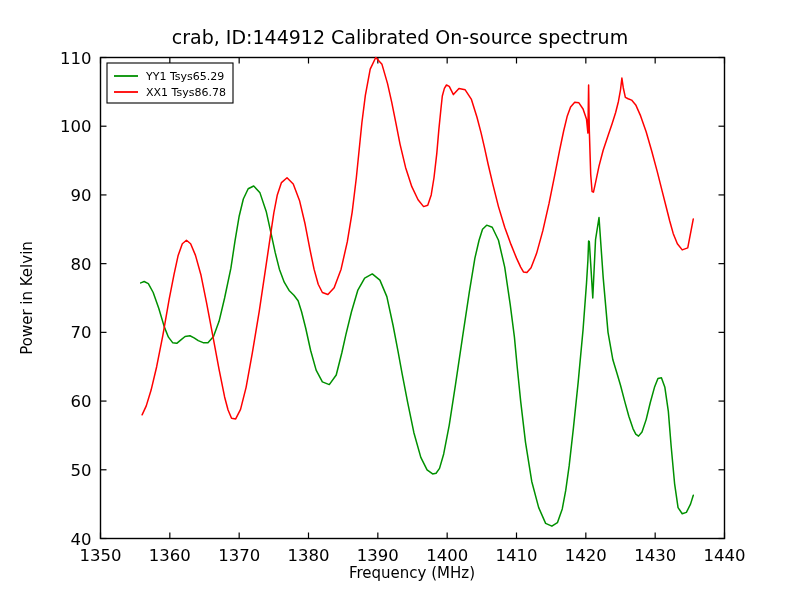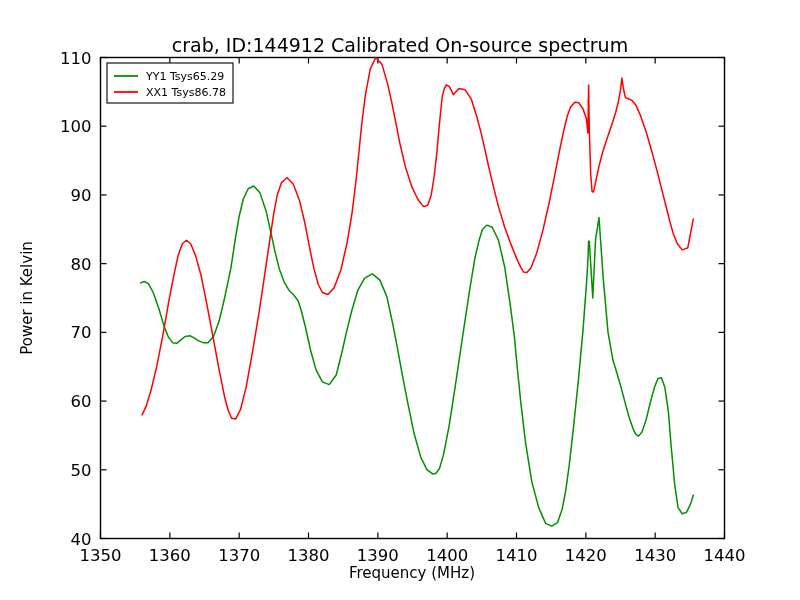--- a/index.html
+++ b/index.html
@@ -15,21 +15,21 @@
   }
   #figure {
     position: relative;
     width: 800px;
     height: 600px;
     background: #ffffff;
   }
   #chart-title {
     position: absolute;
     left: 0;
-    top: 34px;
+    top: 26px;
     width: 800px;
     text-align: center;
     font-size: 19px;
     color: #000000;
     letter-spacing: 0px;
   }
   #plot-svg {
     position: absolute;
     left: 0;
     top: 0;

